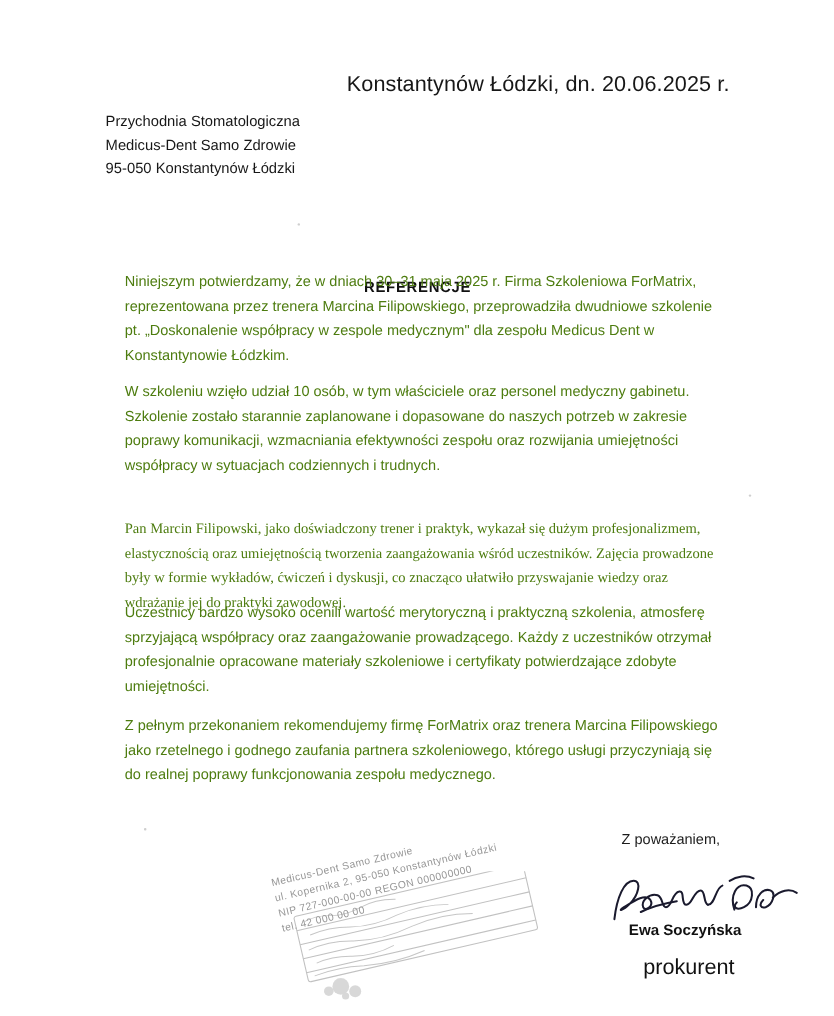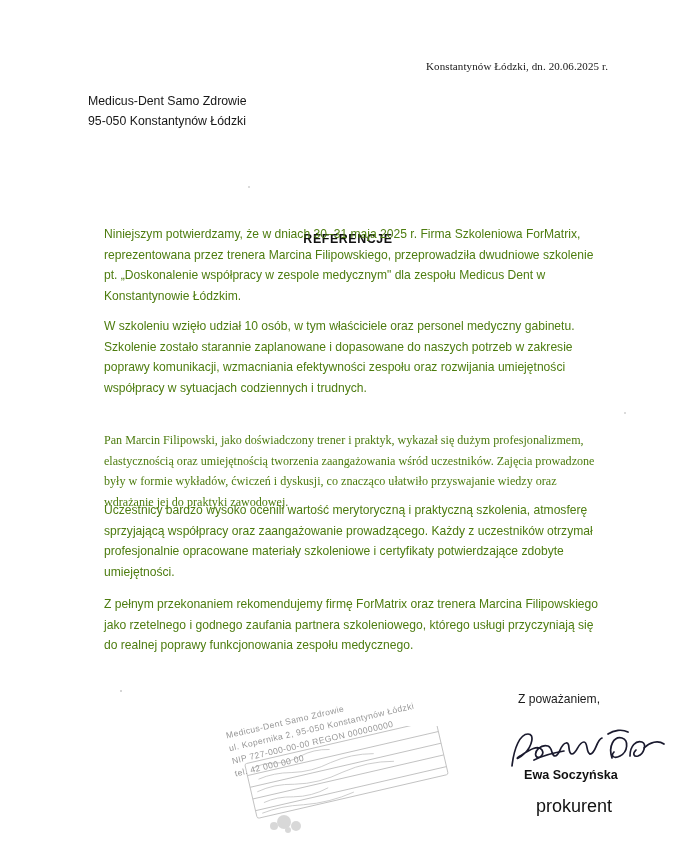--- a/index.html
+++ b/index.html
@@ -31,25 +31,24 @@
   .content {
     position: absolute;
     left: 88px;
     top: 0;
     width: 520px;
   }
   .date-line {
     position: absolute;
     top: 60px;
     right: 0;
-    font-size: 11px;
+    font-size: 18px;
     letter-spacing: 0.1px;
     white-space: nowrap;
     color: #171717;
-    font-family: Liberation Serif, serif;
   }
   .addressee {
     position: absolute;
     top: 92px;
     left: 0;
     font-size: 12.3px;
     line-height: 19.5px;
     color: #171717;
   }
   .addressee div { white-space: nowrap; }
@@ -143,20 +142,21 @@
 </head>
 <body>
 
 <div class="page">
   <div class="sheet">
     <div class="content">
 
       <div class="date-line">Konstantynów Łódzki, dn. 20.06.2025 r.</div>
 
       <div class="addressee">
+        <div>Przychodnia Stomatologiczna</div>
         <div>Medicus-Dent Samo Zdrowie</div>
         <div>95-050 Konstantynów Łódzki</div>
       </div>
 
       <div class="title">REFERENCJE</div>
 
       <div class="body-block b1">Niniejszym potwierdzamy, że w dniach 30–31 maja 2025 r. Firma Szkoleniowa ForMatrix, reprezentowana przez trenera Marcina Filipowskiego, przeprowadziła dwudniowe szkolenie pt. „Doskonalenie współpracy w zespole medycznym" dla zespołu Medicus Dent w Konstantynowie Łódzkim.</div>
       <div class="body-block b2">W szkoleniu wzięło udział 10 osób, w tym właściciele oraz personel medyczny gabinetu. Szkolenie zostało starannie zaplanowane i dopasowane do naszych potrzeb w zakresie poprawy komunikacji, wzmacniania efektywności zespołu oraz rozwijania umiejętności współpracy w sytuacjach codziennych i trudnych.</div>
       <div class="body-block b3">Pan Marcin Filipowski, jako doświadczony trener i praktyk, wykazał się dużym profesjonalizmem, elastycznością oraz umiejętnością tworzenia zaangażowania wśród uczestników. Zajęcia prowadzone były w formie wykładów, ćwiczeń i dyskusji, co znacząco ułatwiło przyswajanie wiedzy oraz wdrażanie jej do praktyki zawodowej.</div>
       <div class="body-block b4">Uczestnicy bardzo wysoko ocenili wartość merytoryczną i praktyczną szkolenia, atmosferę sprzyjającą współpracy oraz zaangażowanie prowadzącego. Każdy z uczestników otrzymał profesjonalnie opracowane materiały szkoleniowe i certyfikaty potwierdzające zdobyte umiejętności.</div>

